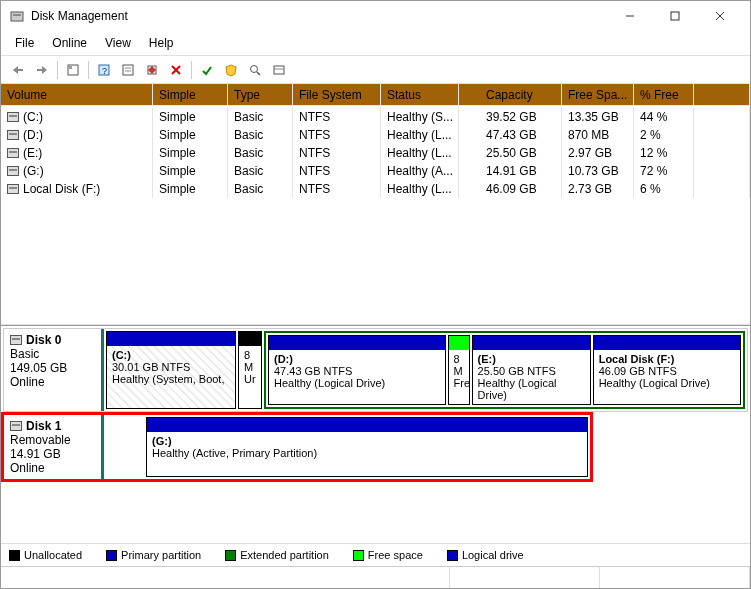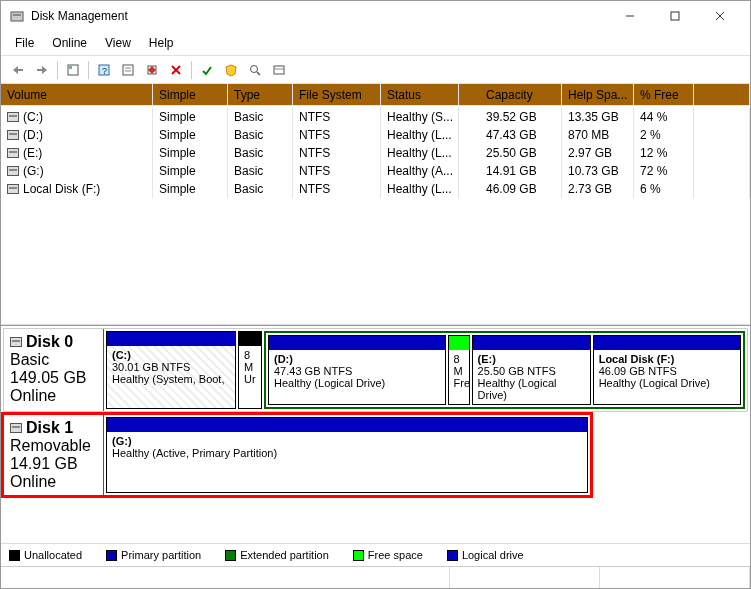--- a/index.html
+++ b/index.html
@@ -26,33 +26,33 @@
 .col.cap { width: 82px; margin-left: 21px; }
 .col.fre { width: 72px; }
 .col.pct { width: 60px; }
 .col.ext { flex: 1; }
 .disk-icon { width: 12px; height: 10px; border: 1px solid #555; background: #ddd; margin-right: 4px; position: relative; flex-shrink: 0; }
 .disk-icon::before { content: ""; position: absolute; width: 8px; height: 2px; background: #888; top: 2px; left: 1px; }
 .lvbody { height: 218px; padding-top: 2px; }
 
 .graphical { flex: 1; border-top: 1px solid #999; overflow: hidden; }
 .diskrow { display: flex; border: 1px solid #ccc; margin: 2px; }
-.diskinfo { width: 100px; padding: 4px 6px; font-size: 16px; border-right: 1px solid #0f766e; }
+.diskinfo { width: 100px; padding: 4px 6px; font-size: 12px; border-right: 3px solid #0f766e; }
 .diskinfo .dname { font-weight: bold; display: flex; align-items: center; }
 .partarea { flex: 1; display: flex; padding: 2px; gap: 2px; }
 .part { border: 1px solid #000; display: flex; flex-direction: column; overflow: hidden; font-size: 11px; position: relative; }
 .part .stripe { height: 14px; }
 .part .pbody { padding: 3px 5px; flex: 1; }
 .part .pname { font-weight: bold; }
 .stripe.blue { background: #0000c0; }
 .stripe.lime { background: #00ff00; }
 .stripe.black { background: #000; }
 .hatched .pbody { background: repeating-linear-gradient(45deg, #fff 0 4px, #eee 4px 6px); }
 .extgroup { border: 2px solid #006600; display: flex; gap: 2px; padding: 2px; }
-.hl-red { outline: 3px solid #ff0000; outline-offset: -1px; }
+.hl-red { outline: 3px solid #ff0000; outline-offset: -1px; gap: 40px; }
 
 .legend { display: flex; gap: 24px; align-items: center; padding: 5px 8px; font-size: 11px; border-top: 1px solid #ddd; }
 .legend .key { display: flex; align-items: center; gap: 4px; }
 .swatch { width: 11px; height: 11px; border: 1px solid #000; }
 .swatch.black { background: #000; }
 .swatch.blue { background: #0000c0; }
 .swatch.green { background: #008000; }
 .swatch.lime { background: #00ff00; }
 .swatch.bluel { background: #0000c0; }
 
@@ -167,21 +167,21 @@
 </div>
 
 <div class="listview">
   <div class="lvhead">
     <div class="col vol">Volume</div>
     <div class="col lay">Simple</div>
     <div class="col typ">Type</div>
     <div class="col fs">File System</div>
     <div class="col sta">Status</div>
     <div class="col cap">Capacity</div>
-    <div class="col fre">Help Spa...</div>
+    <div class="col fre">Free Spa...</div>
     <div class="col pct">% Free</div>
     <div class="col ext"></div>
   </div>
   <div class="lvbody" id="lvbody">
       <div class="lvrow">
         <div class="col vol">
           <span class="disk-icon"></span>
           <span>(C:)</span>
         </div>
         <div class="col lay">Simple</div>

